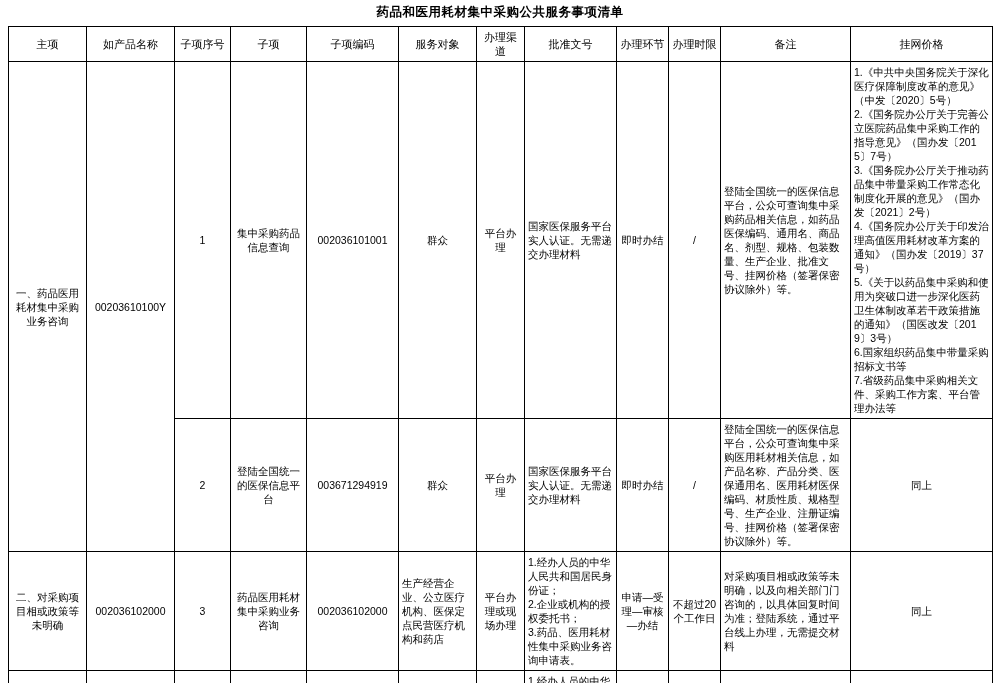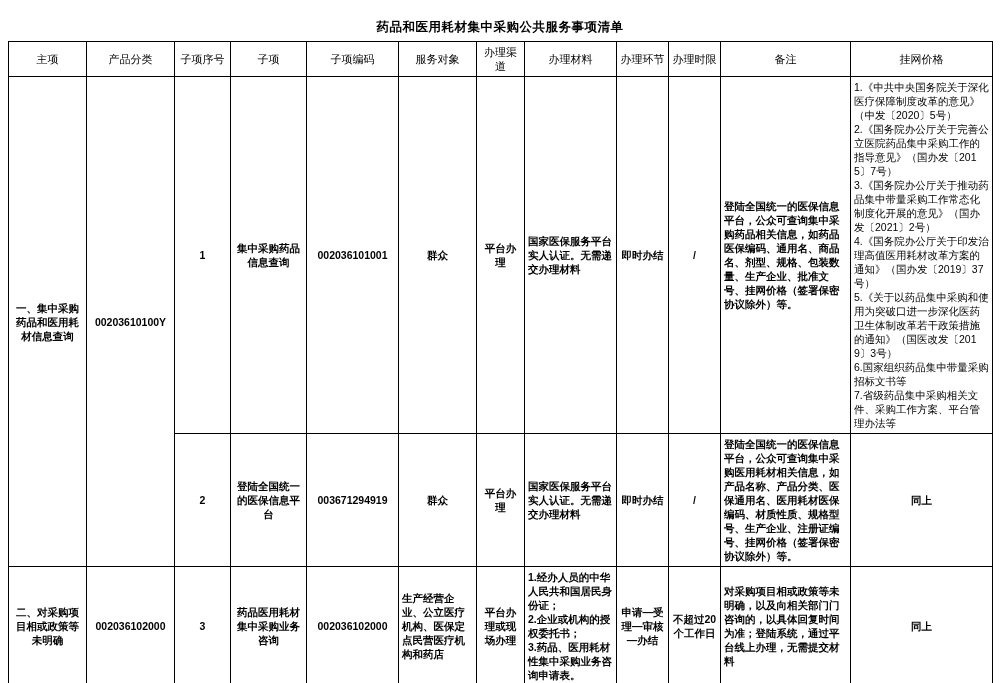--- a/index.html
+++ b/index.html
@@ -11,21 +11,21 @@
     width: 1000px;
     height: 683px;
     font-family: "Liberation Sans", "DejaVu Sans", sans-serif;
     color: #000000;
     overflow: hidden;
   }
   .page {
     width: 1000px;
     height: 683px;
     box-sizing: border-box;
-    padding: 17px 8px 0 8px;
+    padding: 2px 8px 0 8px;
     position: relative;
   }
   .doc-title {
     text-align: center;
     font-size: 12.5px;
     font-weight: bold;
     letter-spacing: 0.5px;
     margin: 2px 0 6px 0;
     line-height: 16px;
   }
@@ -49,21 +49,21 @@
     font-size: 11px;
     height: 28px;
   }
   .nowrapish { white-space: pre-line; }
   td.cell-text {
     text-align: left;
   }
   td.cell-center {
     text-align: center;
   }
-  .vert-mid { vertical-align: middle; font-weight: bold; }
+  .vert-mid { vertical-align: middle; }
   .vert-top { vertical-align: top; }
   .small { font-size: 10px; line-height: 13.5px; }
   
   col.c1 { width: 78px; }
   col.c2 { width: 88px; }
   col.c3 { width: 56px; }
   col.c4 { width: 76px; }
   col.c5 { width: 92px; }
   col.c6 { width: 78px; }
   col.c7 { width: 48px; }
@@ -91,37 +91,37 @@
       <col class="c7">
         <col class="c8">
         <col class="c9">
         <col class="c10">
         <col class="c11">
         <col class="c12">
     </colgroup>
     <thead>
       <tr>
         <th>主项</th>
-        <th>产品分类</th>
+        <th>如产品名称</th>
         <th>子项序号</th>
         <th>子项</th>
         <th>子项编码</th>
         <th>服务对象</th>
         <th>办理渠道</th>
-        <th>办理材料</th>
+        <th>批准文号</th>
         <th>办理环节</th>
         <th>办理时限</th>
         <th>备注</th>
         <th>挂网价格</th>
       </tr>
     </thead>
     <tbody>
 
       <tr>
-        <td class="cell-center vert-mid" rowspan="2">一、集中采购药品和医用耗材信息查询</td>
+        <td class="cell-center vert-mid" rowspan="2">一、药品医用耗材集中采购业务咨询</td>
         <td class="cell-center vert-mid" rowspan="2">00203610100Y</td>
         <td class="cell-center vert-mid">1</td>
         <td class="cell-center vert-mid">集中采购药品信息查询</td>
         <td class="cell-center vert-mid">002036101001</td>
         <td class="cell-center vert-mid">群众</td>
         <td class="cell-center vert-mid">平台办理</td>
         <td class="cell-text vert-mid">国家医保服务平台实人认证。无需递交办理材料</td>
         <td class="cell-center vert-mid">即时办结</td>
         <td class="cell-center vert-mid">/</td>
         <td class="cell-text vert-mid">登陆全国统一的医保信息平台，公众可查询集中采购药品相关信息，如药品医保编码、通用名、商品名、剂型、规格、包装数量、生产企业、批准文号、挂网价格（签署保密协议除外）等。</td>

